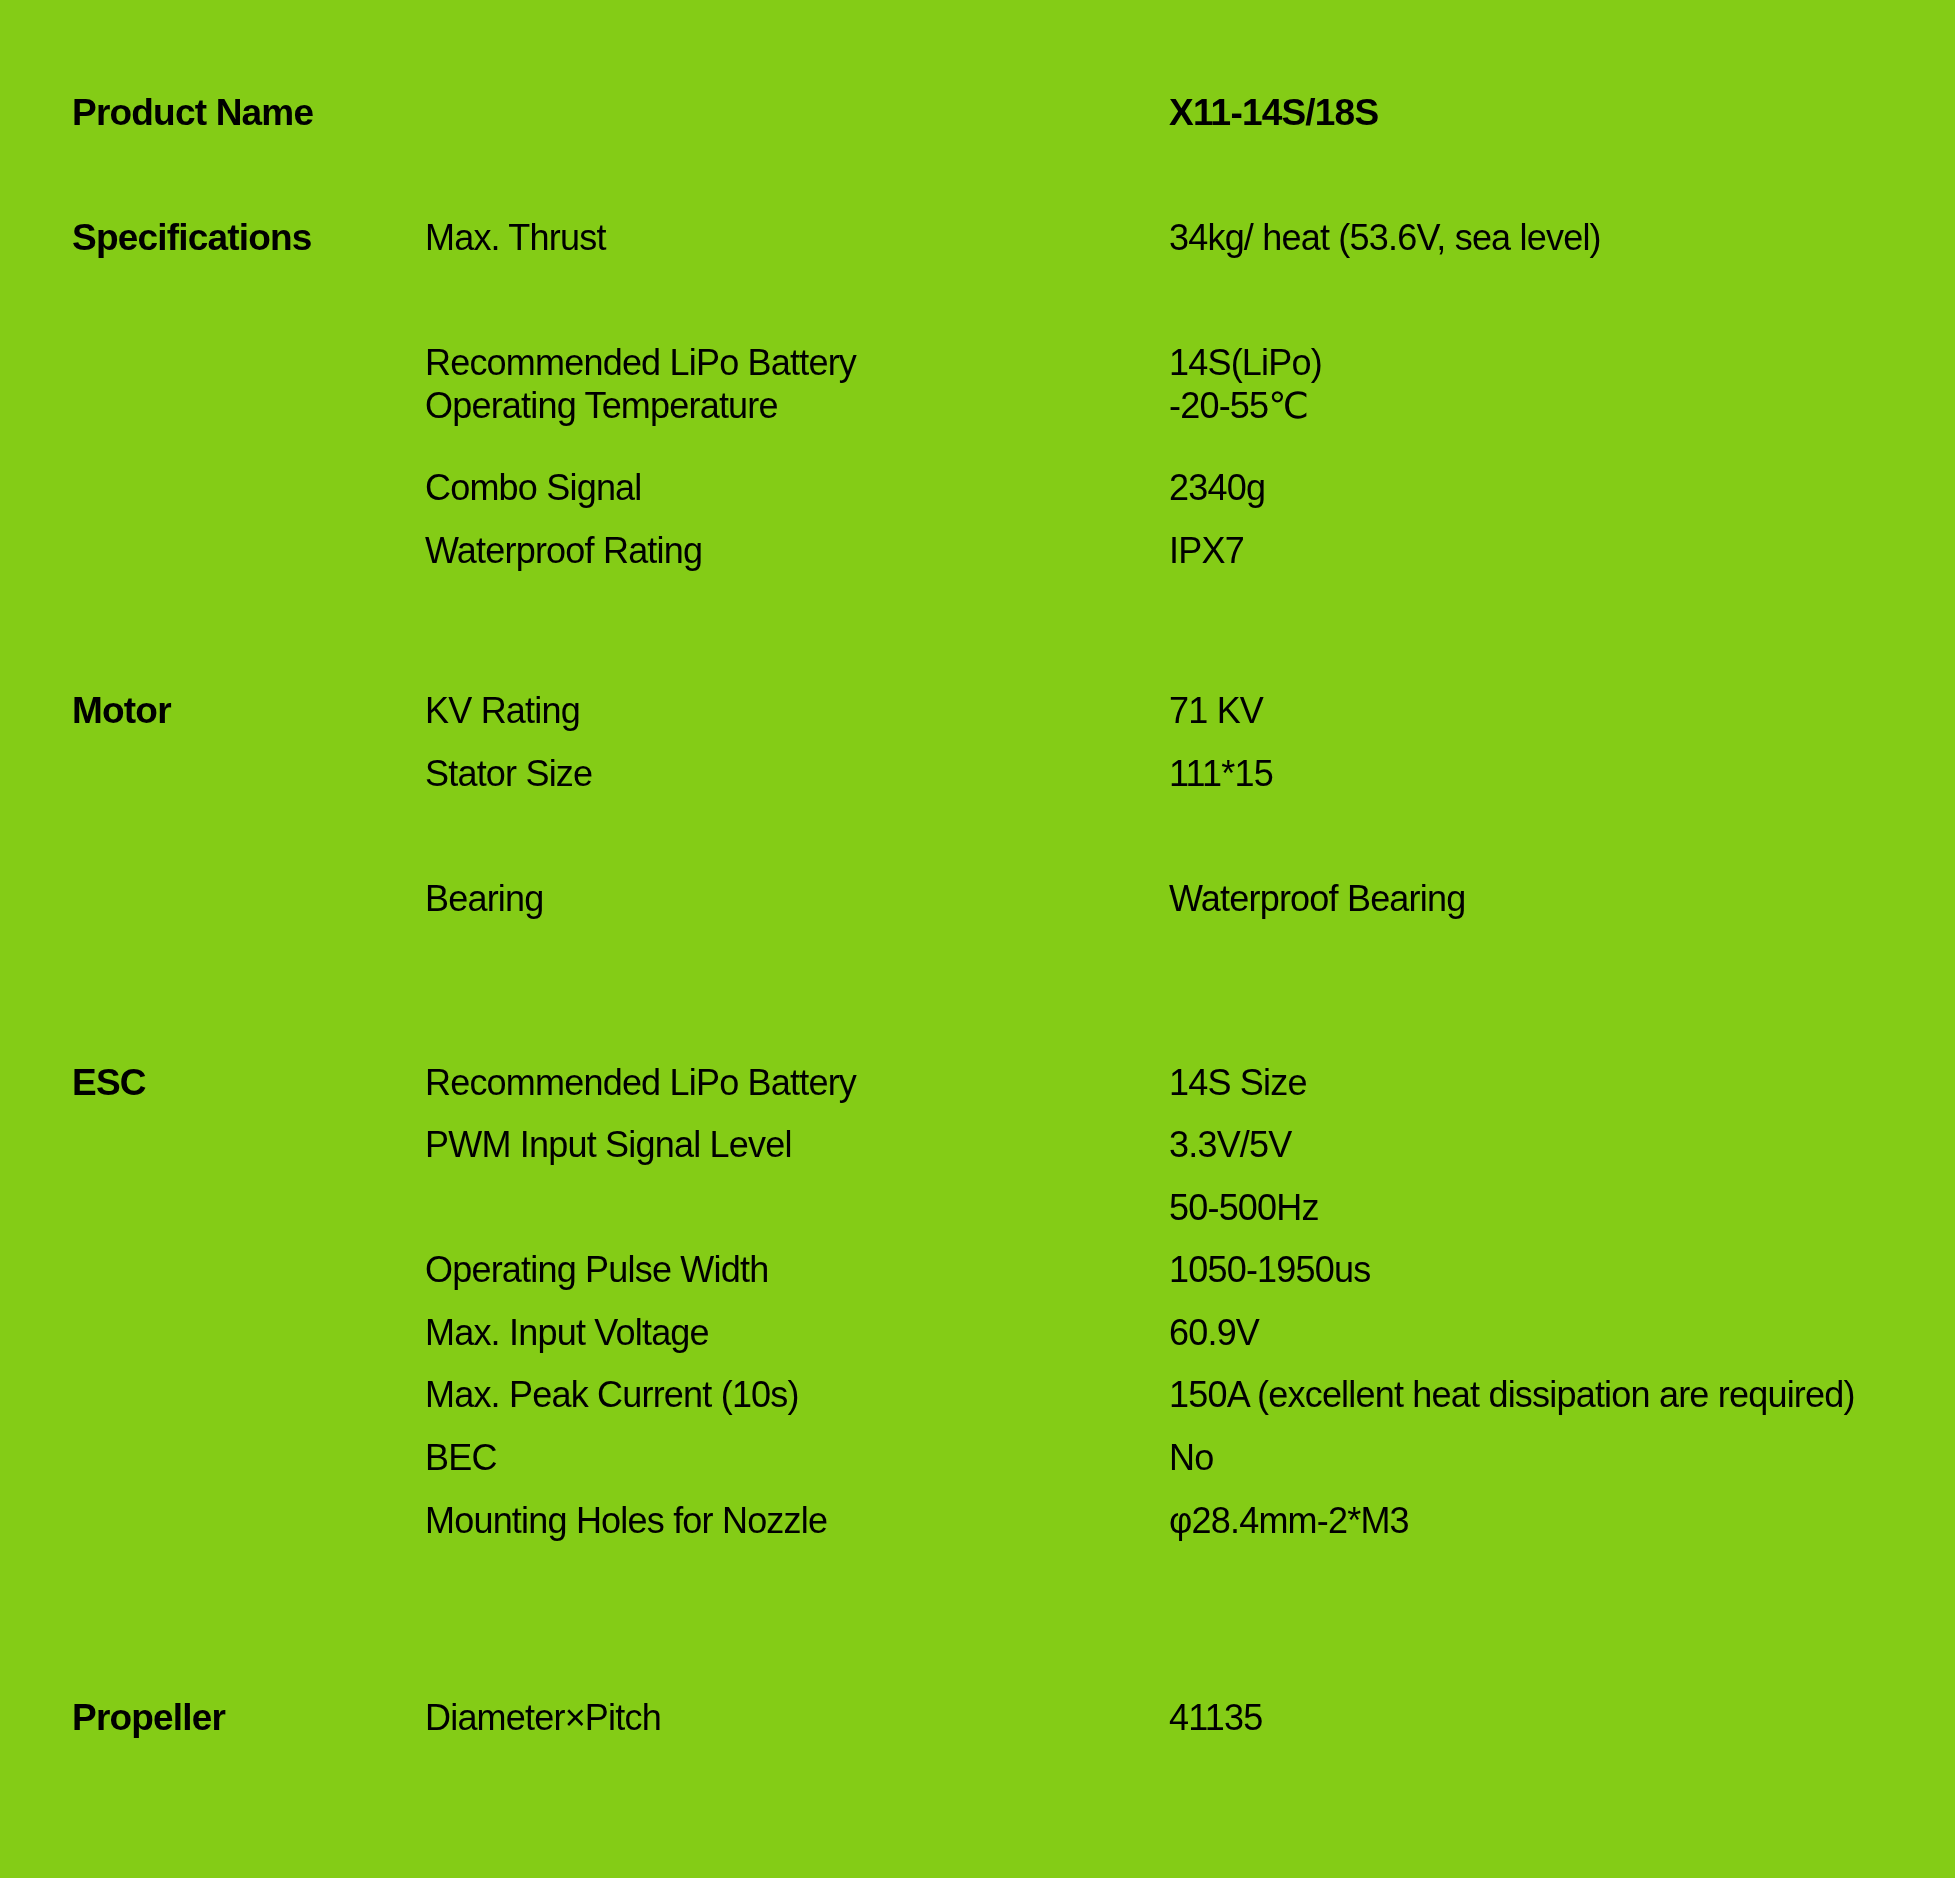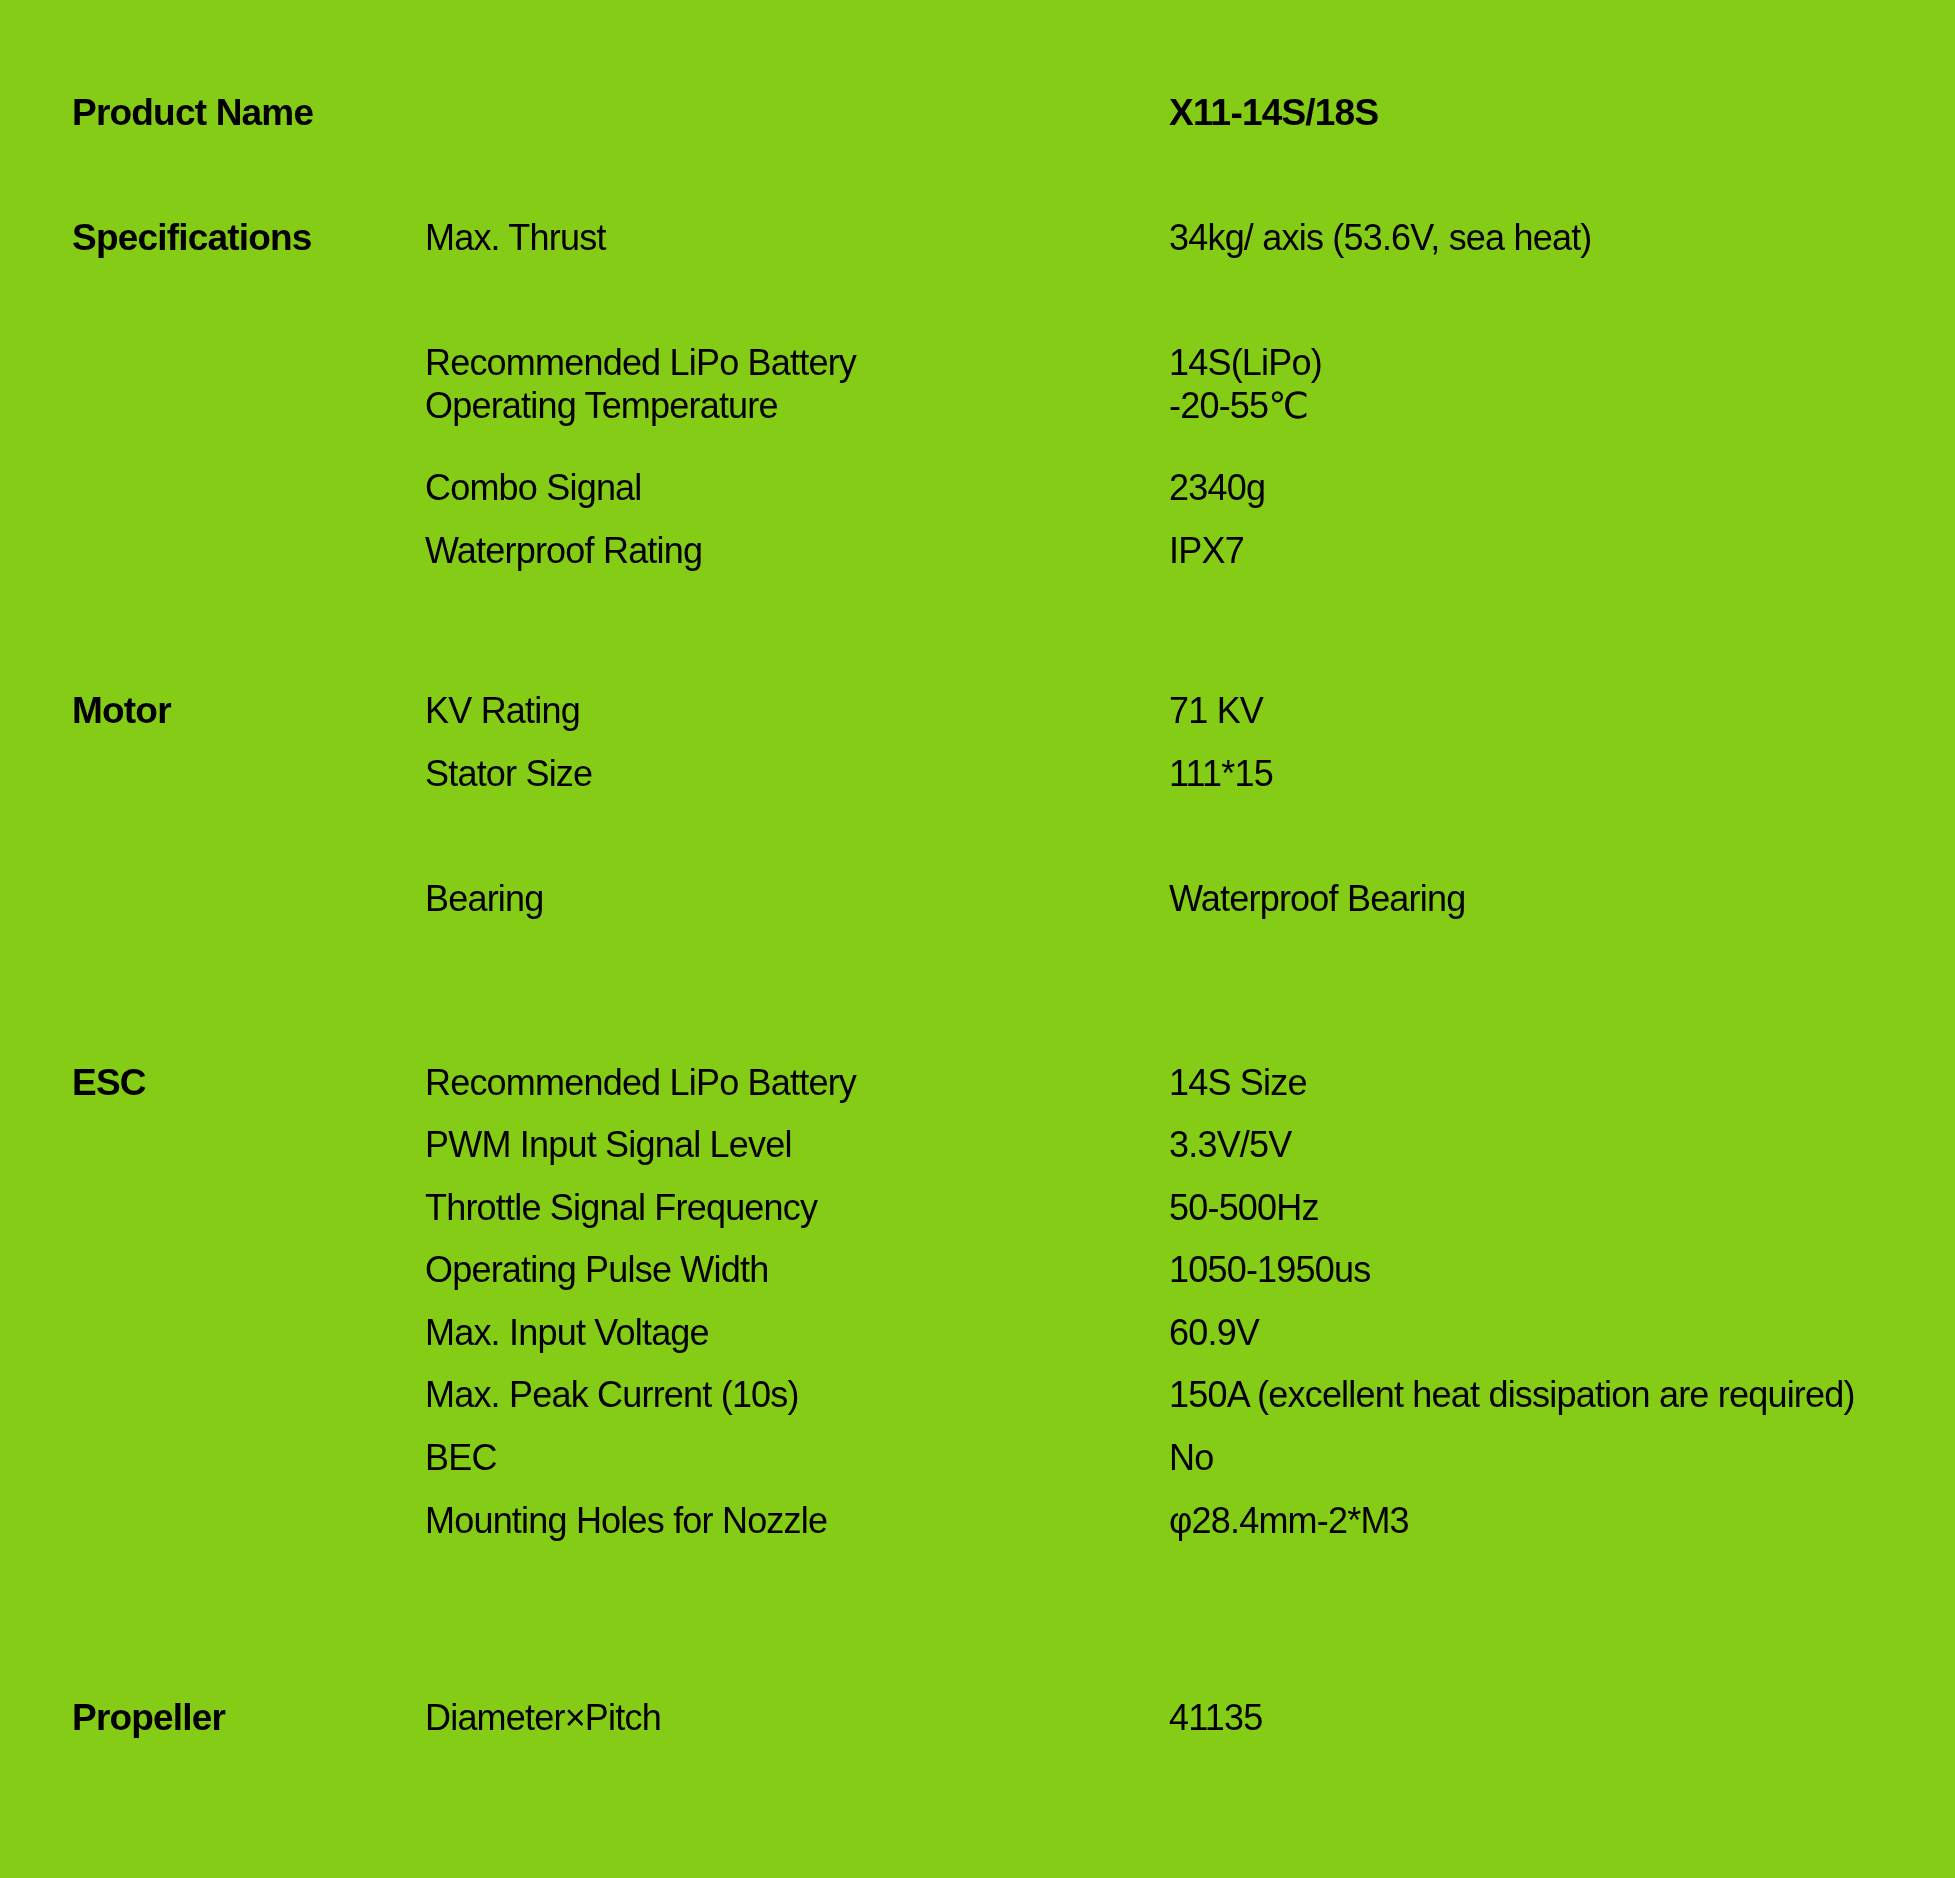--- a/index.html
+++ b/index.html
@@ -37,21 +37,21 @@
 <div class="doc">
 
   <div class="row" style="top:81px">
     <span class="c1 bold">Product Name</span>
     <span class="c3 bold">X11-14S/18S</span>
   </div>
 
   <div class="row" style="top:206px">
     <span class="c1 bold">Specifications</span>
     <span class="c2">Max. Thrust</span>
-    <span class="c3">34kg/ axis (53.6V, sea heat)</span>
+    <span class="c3">34kg/ heat (53.6V, sea level)</span>
   </div>
   <div class="row" style="top:331px">
     <span class="c2">Recommended LiPo Battery</span>
     <span class="c3">14S(LiPo)</span>
   </div>
   <div class="row" style="top:374px">
     <span class="c2">Operating Temperature</span>
     <span class="c3">-20-55℃</span>
   </div>
   <div class="row" style="top:456px">
@@ -80,21 +80,20 @@
   <div class="row" style="top:1051px">
     <span class="c1 bold">ESC</span>
     <span class="c2">Recommended LiPo Battery</span>
     <span class="c3">14S Size</span>
   </div>
   <div class="row" style="top:1113px">
     <span class="c2">PWM Input Signal Level</span>
     <span class="c3">3.3V/5V</span>
   </div>
   <div class="row" style="top:1176px">
-    <span class="c2">Throttle Signal Frequency</span>
     <span class="c3">50-500Hz</span>
   </div>
   <div class="row" style="top:1238px">
     <span class="c2">Operating Pulse Width</span>
     <span class="c3">1050-1950us</span>
   </div>
   <div class="row" style="top:1301px">
     <span class="c2">Max. Input Voltage</span>
     <span class="c3">60.9V</span>
   </div>

